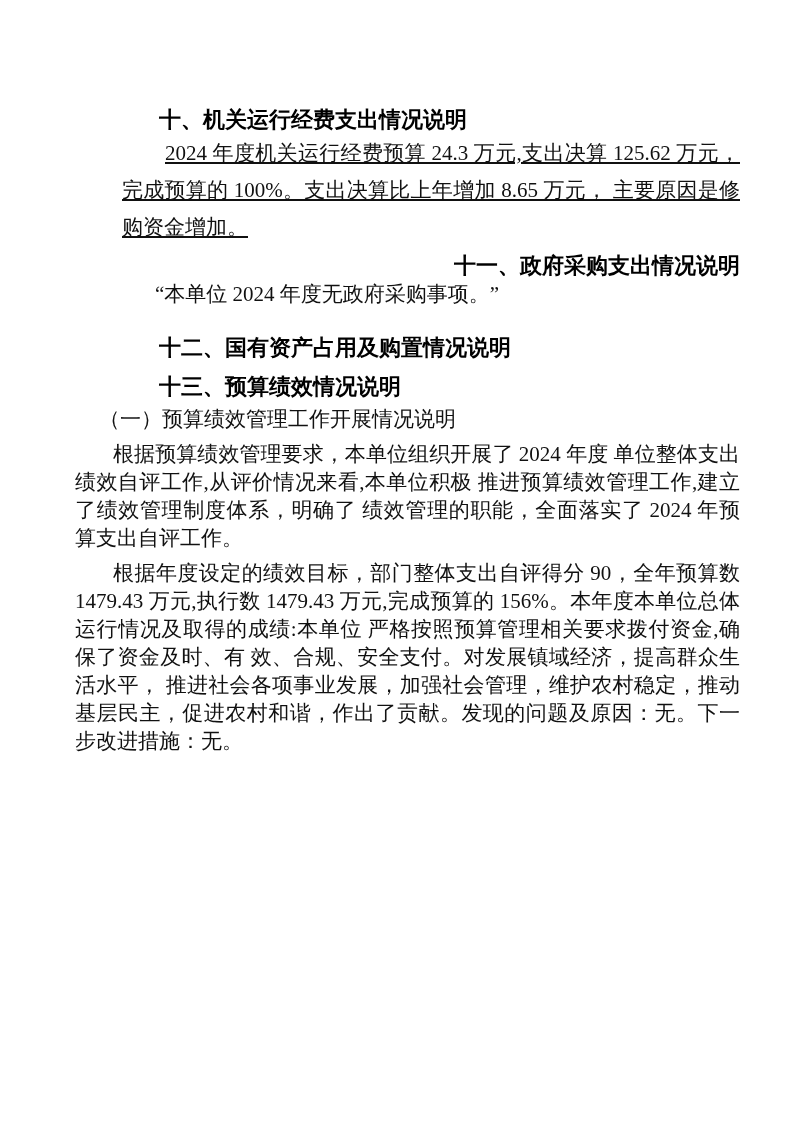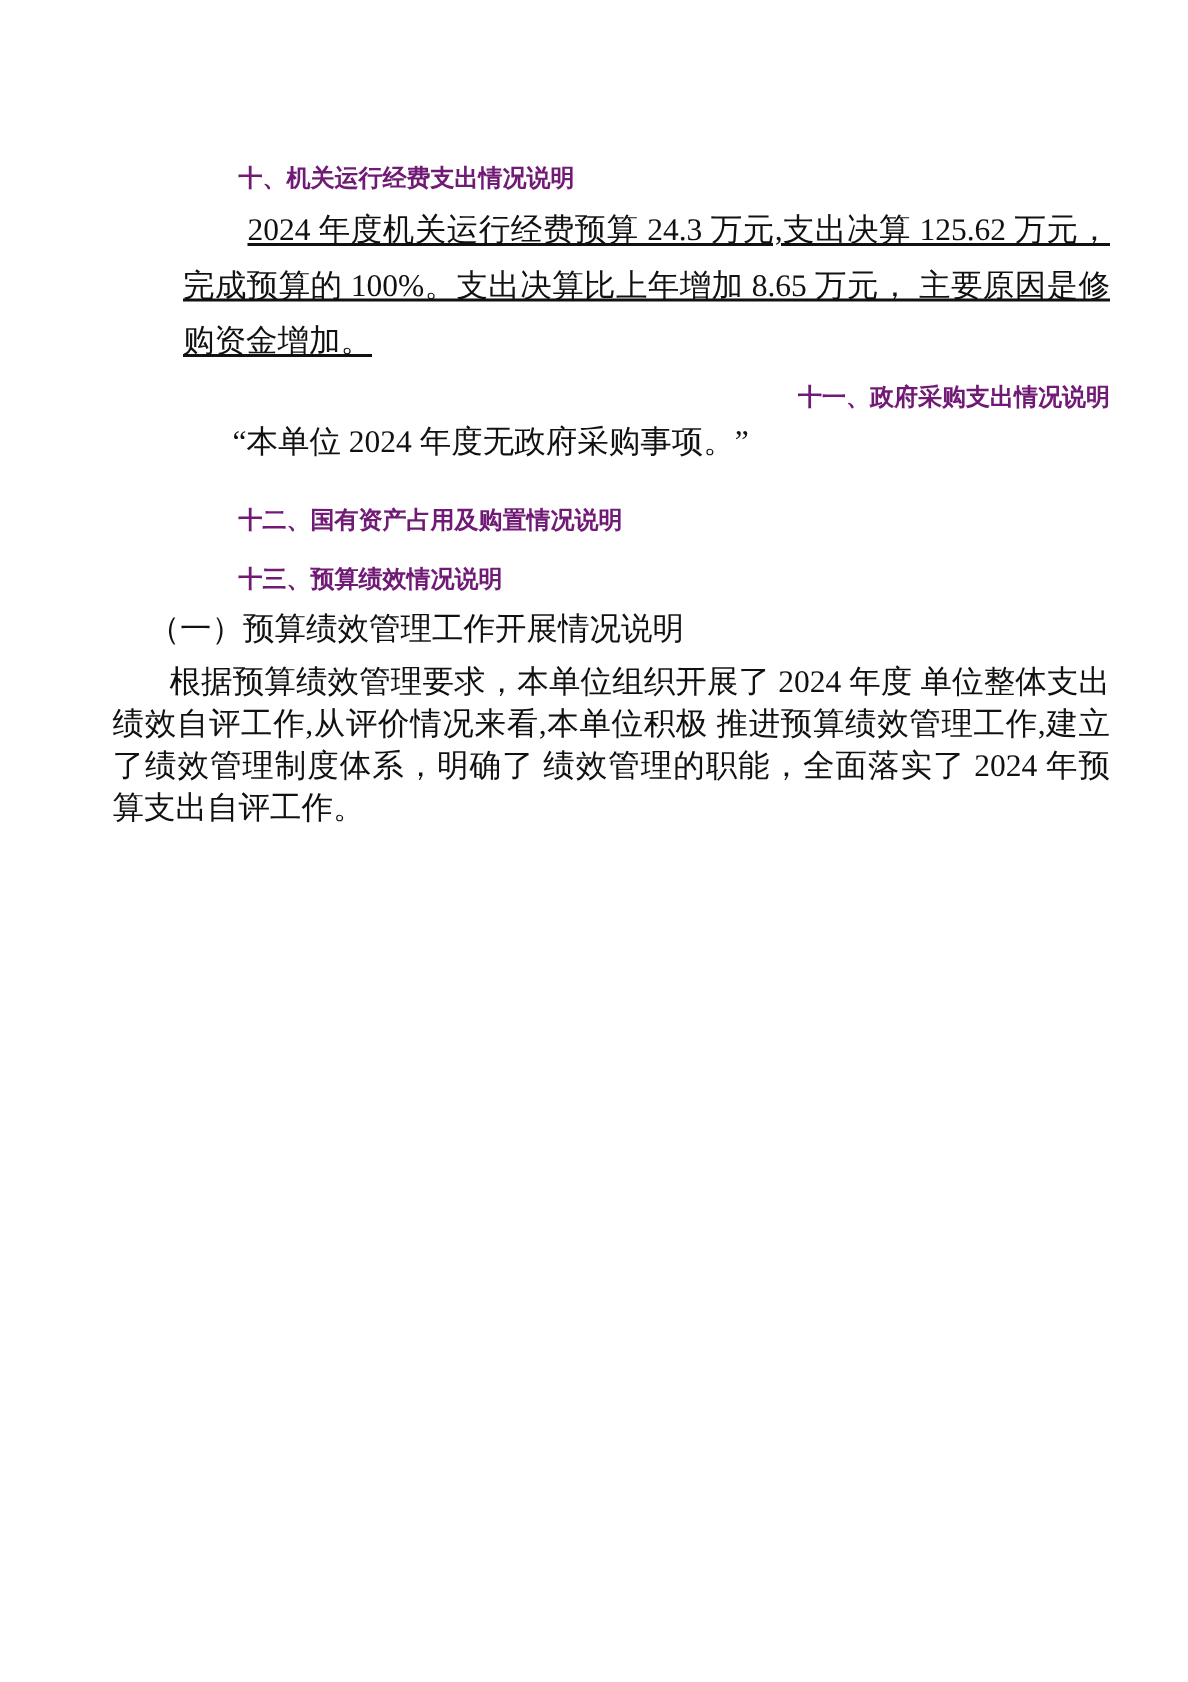--- a/index.html
+++ b/index.html
@@ -12,24 +12,24 @@
     box-sizing: border-box;
     padding: 104px 52px 0 75px;
     color: #111111;
     font-family: "Liberation Serif", serif;
     overflow: hidden;
   }
   .h {
     margin: 0;
     font-family: "Liberation Sans", sans-serif;
     font-weight: bold;
-    font-size: 16px;
+    font-size: 22px;
     line-height: 31px;
     padding-left: 84px;
-    color: #701a75;
+    color: #000000;
   }
   .h11 { margin-top: 4px; text-align: right; }
   .h12 { margin-top: 22px; }
   .h13 { margin-top: 8px; }
   .p10 {
     margin: 0 0 0 47px;
     font-size: 21px;
     line-height: 37px;
     text-indent: 43px;
     text-align: justify;
@@ -73,13 +73,14 @@
   <p class="p10">2024 年度机关运行经费预算 24.3 万元,支出决算 125.62 万元， 完成预算的 100%。支出决算比上年增加 8.65 万元， 主要原因是修购资金增加。</p>
 
   <div class="h h11">十一、政府采购支出情况说明</div>
   <p class="qline">“本单位 2024 年度无政府采购事项。”</p>
 
   <div class="h h12">十二、国有资产占用及购置情况说明</div>
 
   <div class="h h13">十三、预算绩效情况说明</div>
   <p class="sub sub1">（一）预算绩效管理工作开展情况说明</p>
   <p class="p42 p13a">根据预算绩效管理要求，本单位组织开展了 2024 年度 单位整体支出绩效自评工作,从评价情况来看,本单位积极 推进预算绩效管理工作,建立了绩效管理制度体系，明确了 绩效管理的职能，全面落实了 2024 年预算支出自评工作。</p>
+  <p class="p42 p13b">根据年度设定的绩效目标，部门整体支出自评得分 90，全年预算数 1479.43 万元,执行数 1479.43 万元,完成预算的 156%。本年度本单位总体运行情况及取得的成绩:本单位 严格按照预算管理相关要求拨付资金,确保了资金及时、有 效、合规、安全支付。对发展镇域经济，提高群众生活水平， 推进社会各项事业发展，加强社会管理，维护农村稳定，推动基层民主，促进农村和谐，作出了贡献。发现的问题及原因：无。下一步改进措施：无。</p>
 </div>
 
 </body></html>

